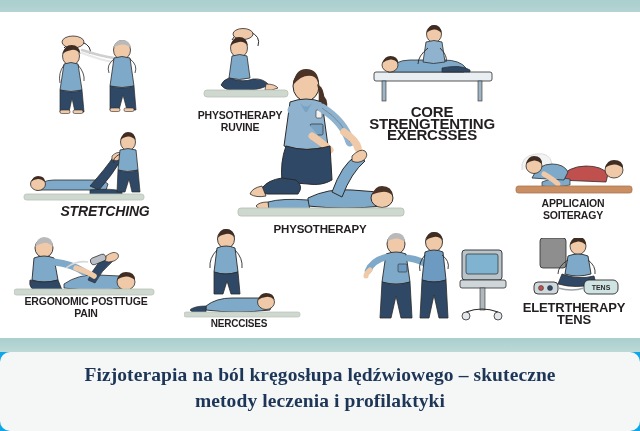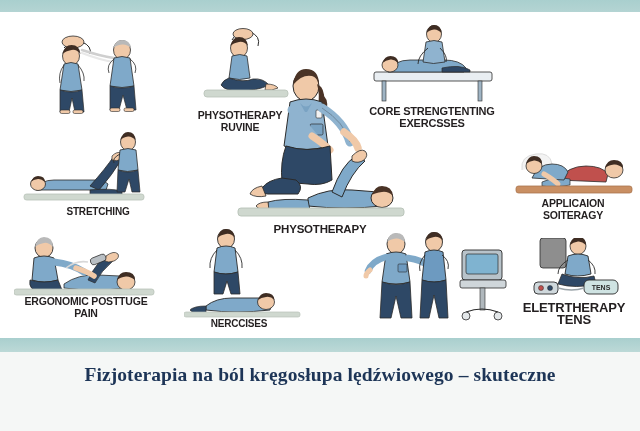--- a/index.html
+++ b/index.html
@@ -11,21 +11,21 @@
     position:relative;
   }
   #stage{position:relative;width:640px;height:431px;overflow:hidden;background:#0ea5e9;}
 
   .band{position:absolute;left:0;width:640px;}
   .band-top{top:0;height:12px;background:linear-gradient(180deg,#a9cfce 0%,#b4d4d3 100%);}
   .band-bottom{top:338px;height:14px;background:linear-gradient(180deg,#a9cfce 0%,#bcd9d7 100%);}
 
   .canvas{position:absolute;left:0;top:12px;width:640px;height:326px;background:#ffffff;}
 
-  .footer{position:absolute;left:0;top:352px;width:640px;height:79px;background:#f5f7f6;}
+  .footer{position:absolute;left:0;top:352px;width:640px;height:79px;background:#f5f7f6;border-radius:10px;}
   .footer-title{
     position:absolute;left:30px;top:10px;width:580px;
     text-align:center;
     font-family:"Liberation Serif", serif;
     font-weight:700;
     font-size:19.5px;
     line-height:26px;
     color:#1d3557;
     letter-spacing:0.1px;
   }
@@ -144,21 +144,21 @@
         <ellipse cx="26" cy="43" rx="8" ry="7" fill="#f0c9a8" stroke="#2b2b2b" stroke-width="0.8"></ellipse>
         <path d="M18.5 41 q2 -7 8 -7 q7 0 8 7 q-4 -4 -8 -3.5 q-5 0.5 -8 3.5z" fill="#3f2d23"></path>
 
         <ellipse cx="70" cy="12" rx="7.5" ry="8.5" fill="#f0c9a8" stroke="#2b2b2b" stroke-width="0.8"></ellipse>
         <path d="M62.5 11 q2 -8 7.5 -8 q7 0 7.5 8 q-4 -4 -7.5 -3.5 q-5 0.5 -7.5 3.5z" fill="#3f2d23"></path>
         <path d="M62 20 q8 -3 16 0 l3 20 q-12 3 -22 0z" fill="#8fb3cf" stroke="#2b2b2b" stroke-width="0.8"></path>
         <path d="M64 26 q-10 8 -10 16" fill="none" stroke="#2b2b2b" stroke-width="0.9"></path>
         <path d="M76 26 q8 8 6 14" fill="none" stroke="#2b2b2b" stroke-width="0.9"></path>
       </svg>
     </div>
-    <div class="cap" style="left:-6px;top:84px;width:152px;font-size:11px;">CORE STRENGTENTING
+    <div class="cap" style="left:-6px;top:84px;width:152px;font-size:15px;">CORE STRENGTENTING
 EXERCSSES</div>
   </div>
 
 
   <div class="panel" style="left:14px;top:128px;width:150px;height:100px;">
     <div class="art" style="left:6px;top:0;">
       <svg width="140" height="76" viewBox="0 0 140 76">
 
         <path d="M16 62 q4 -10 18 -10 l40 0 q10 0 14 4 l-2 6z" fill="#7fa9c9" stroke="#2b2b2b" stroke-width="0.8"></path>
         <ellipse cx="18" cy="56" rx="7.5" ry="6.5" fill="#f0c9a8" stroke="#2b2b2b" stroke-width="0.8"></ellipse>
@@ -171,21 +171,21 @@
 
         <ellipse cx="108" cy="14" rx="7.5" ry="8.5" fill="#f0c9a8" stroke="#2b2b2b" stroke-width="0.8"></ellipse>
         <path d="M100.5 12 q2 -8 7.5 -8 q7 0 7.5 8 q-4 -4 -7.5 -3.5 q-5 0.5 -7.5 3.5z" fill="#3f2d23"></path>
         <path d="M100 22 q8 -3 16 0 l2 20 q-11 3 -20 0z" fill="#7fa9c9" stroke="#2b2b2b" stroke-width="0.8"></path>
         <path d="M100 26 q-8 4 -6 9" fill="none" stroke="#2b2b2b" stroke-width="0.9"></path>
         <path d="M98 42 q10 4 20 0 l2 22 h-8 l-3 -13 l-4 13 h-8z" fill="#2e4866" stroke="#2b2b2b" stroke-width="0.7"></path>
 
         <rect x="4" y="66" width="120" height="6" rx="2.5" fill="#cfd8cf" stroke="#b7c2b7" stroke-width="0.8"></rect>
       </svg>
     </div>
-    <div class="cap" style="left:9px;top:78px;width:150px;font-size:10px;">STRETCHING</div>
+    <div class="cap" style="left:16px;top:78px;width:150px;font-size:14px;font-style:italic;">STRETCHING</div>
   </div>
 
   <div class="panel" style="left:232px;top:58px;width:176px;height:178px;">
     <div class="art" style="left:0;top:0;">
       <svg width="176" height="162" viewBox="0 0 176 162">
 
         <ellipse cx="74" cy="28" rx="13" ry="15" fill="#f0c9a8" stroke="#2b2b2b" stroke-width="1"></ellipse>
         <path d="M61 27 q2 -16 13 -16 q13 0 13 16 q-2 -8 -7 -9 q-10 -2 -19 9z" fill="#4a3326"></path>
         <path d="M85 26 q8 4 7 16 q-1 8 -6 6 q2 -12 -1 -22z" fill="#4a3326"></path>
 
@@ -355,16 +355,17 @@
         <path d="M40 50 q14 4 26 0" fill="none" stroke="#9aa3a8" stroke-width="1.4"></path>
       </svg>
     </div>
     <div class="cap" style="left:0;top:64px;width:124px;font-size:13px;">ELETRTHERAPY
 TENS</div>
   </div>
 
   <div class="footer">
     <div class="footer-title">
       <span>Fizjoterapia na ból kręgosłupa lędźwiowego – skuteczne</span><br>
+      <span>metody leczenia i profilaktyki</span>
     </div>
   </div>
 
 </div>
 
 </body></html>

